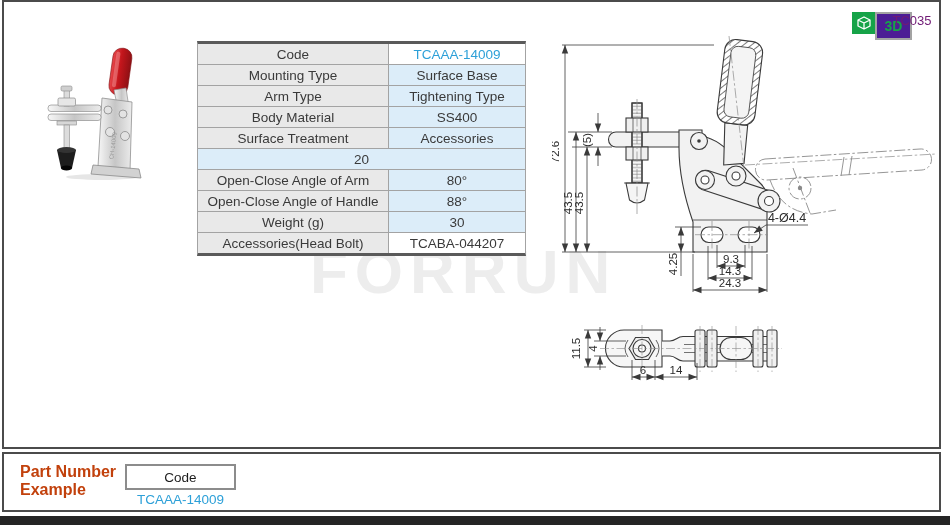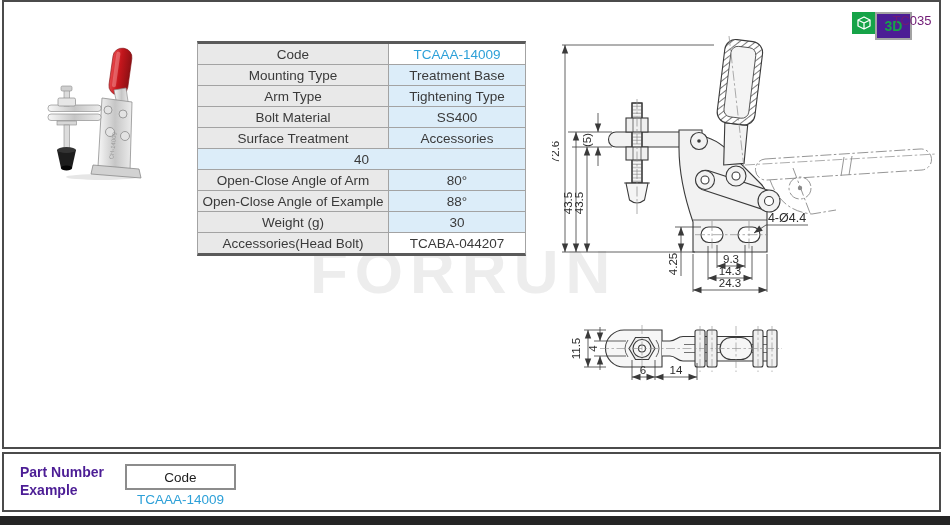--- a/index.html
+++ b/index.html
@@ -32,22 +32,22 @@
   .spec .val{flex:1;background:#dcedf9;display:flex;align-items:center;
        justify-content:center;font-size:13.5px;color:#3a3a3a;}
   .spec .val.white{background:#fff;}
   .spec .val.link{color:#2da0d8;}
   
   .photo{position:absolute;left:44px;top:44px;z-index:2;}
   .drawing{position:absolute;left:552px;top:30px;z-index:1;}
   
   .pn-box{position:absolute;left:2px;top:452px;width:939px;height:60px;
        border:2px solid #4b4b4b;box-sizing:border-box;background:#fff;}
-  .pn-title{position:absolute;left:16px;top:9px;font-size:14px;font-weight:700;
-       color:#4c1d95;line-height:18px;}
+  .pn-title{position:absolute;left:16px;top:9px;font-size:16px;font-weight:700;
+       color:#c2410c;line-height:18px;}
   .pn-codebox{position:absolute;left:121px;top:10px;width:111px;height:26px;
        border:2px solid #8c8c8c;box-sizing:border-box;display:flex;
        align-items:center;justify-content:center;font-size:13.5px;color:#1c1c1c;
        background:#fff;}
   .pn-code{position:absolute;left:121px;top:38px;width:111px;text-align:center;
        font-size:13.5px;color:#2da0d8;}
   .bottom-bar{position:absolute;left:0;top:516px;width:950px;height:9px;
        background:#242424;}
   svg text{font-family:"Liberation Sans",sans-serif;}
 </style>
@@ -115,43 +115,43 @@
   </g>
 </svg>
 
 <div class="spec">
   <div class="row">
     <div class="lbl">Code</div>
     <div class="val white link">TCAAA-14009</div>
   </div>
   <div class="row">
     <div class="lbl">Mounting Type</div>
-    <div class="val">Treatment Base</div>
+    <div class="val">Surface Base</div>
   </div>
   <div class="row">
     <div class="lbl">Arm Type</div>
     <div class="val">Tightening Type</div>
   </div>
   <div class="row">
-    <div class="lbl">Bolt Material</div>
+    <div class="lbl">Body Material</div>
     <div class="val">SS400</div>
   </div>
   <div class="row">
     <div class="lbl">Surface Treatment</div>
     <div class="val">Accessories</div>
   </div>
   <div class="row">
-    <div class="val">40</div>
+    <div class="val">20</div>
   </div>
   <div class="row">
     <div class="lbl">Open-Close Angle of Arm</div>
     <div class="val">80°</div>
   </div>
   <div class="row">
-    <div class="lbl">Open-Close Angle of Example</div>
+    <div class="lbl">Open-Close Angle of Handle</div>
     <div class="val">88°</div>
   </div>
   <div class="row">
     <div class="lbl">Weight (g)</div>
     <div class="val">30</div>
   </div>
   <div class="row">
     <div class="lbl">Accessories(Head Bolt)</div>
     <div class="val white">TCABA-044207</div>
   </div>

